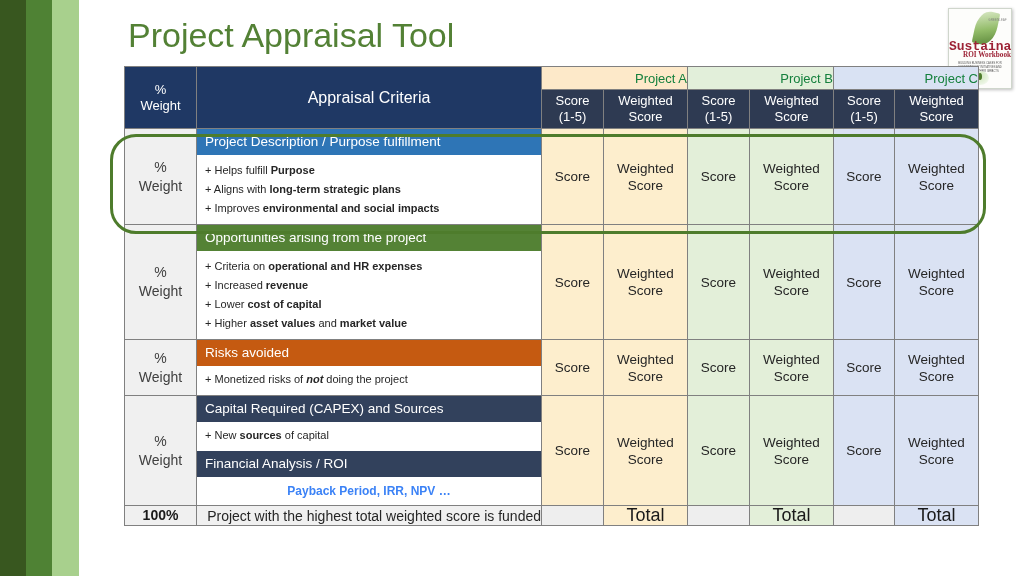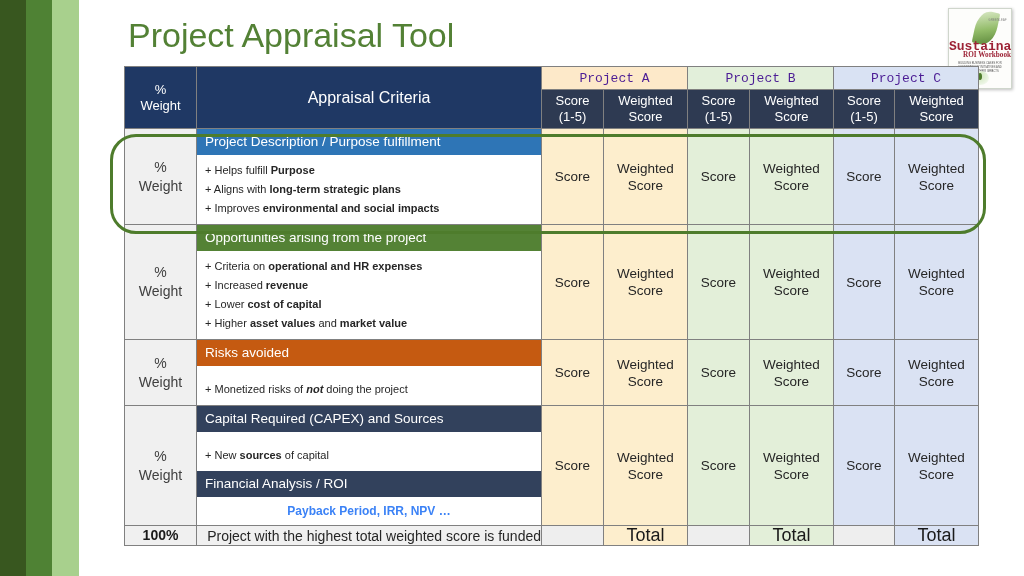--- a/index.html
+++ b/index.html
@@ -119,27 +119,26 @@
     background: #1f3864;
     color: #ffffff;
     text-align: center;
     font-weight: bold;
     border-color: #ffffff;
   }
   .h-weight { font-size: 13px; line-height: 16px; padding: 4px 2px; }
   .h-crit   { font-size: 16px; }
 
   .h-proj {
-    text-align: center;
+    text-align: right;
     font-weight: bold;
     font-size: 13px;
-    color: #4c1d95;
+    color: #15803d;
     height: 22px;
     border-color: #808080;
-    font-family: Liberation Mono, monospace;
   }
   .pa-tint { background: #fde9c9; }
   .pb-tint { background: #e2efda; }
   .pc-tint { background: #d9e2f3; }
 
   .h-sub {
     background: #2e3a52;
     color: #ffffff;
     text-align: center;
     font-size: 13px;
@@ -174,21 +173,21 @@
   .band-blue   { background: #2e75b6; }
   .band-green  { background: #548235; }
   .band-orange { background: #c55a11; }
   .band-slate  { background: #32415c; }
   .bullets {
     padding: 6px 0 6px 8px;
     font-size: 11px;
     line-height: 19px;
     color: #262626;
   }
-  .bullets.single { padding: 14px 0 6px 8px; }
+  .bullets.single { padding: 4px 0 6px 8px; }
   .bullets b { font-weight: bold; }
   .bullets i { font-style: italic; font-weight: bold; }
   .payback {
     text-align: center;
     font-size: 12px;
     font-weight: bold;
     color: #3b82f6;
     padding: 7px 0 7px 0;
     background: #ffffff;
   }

